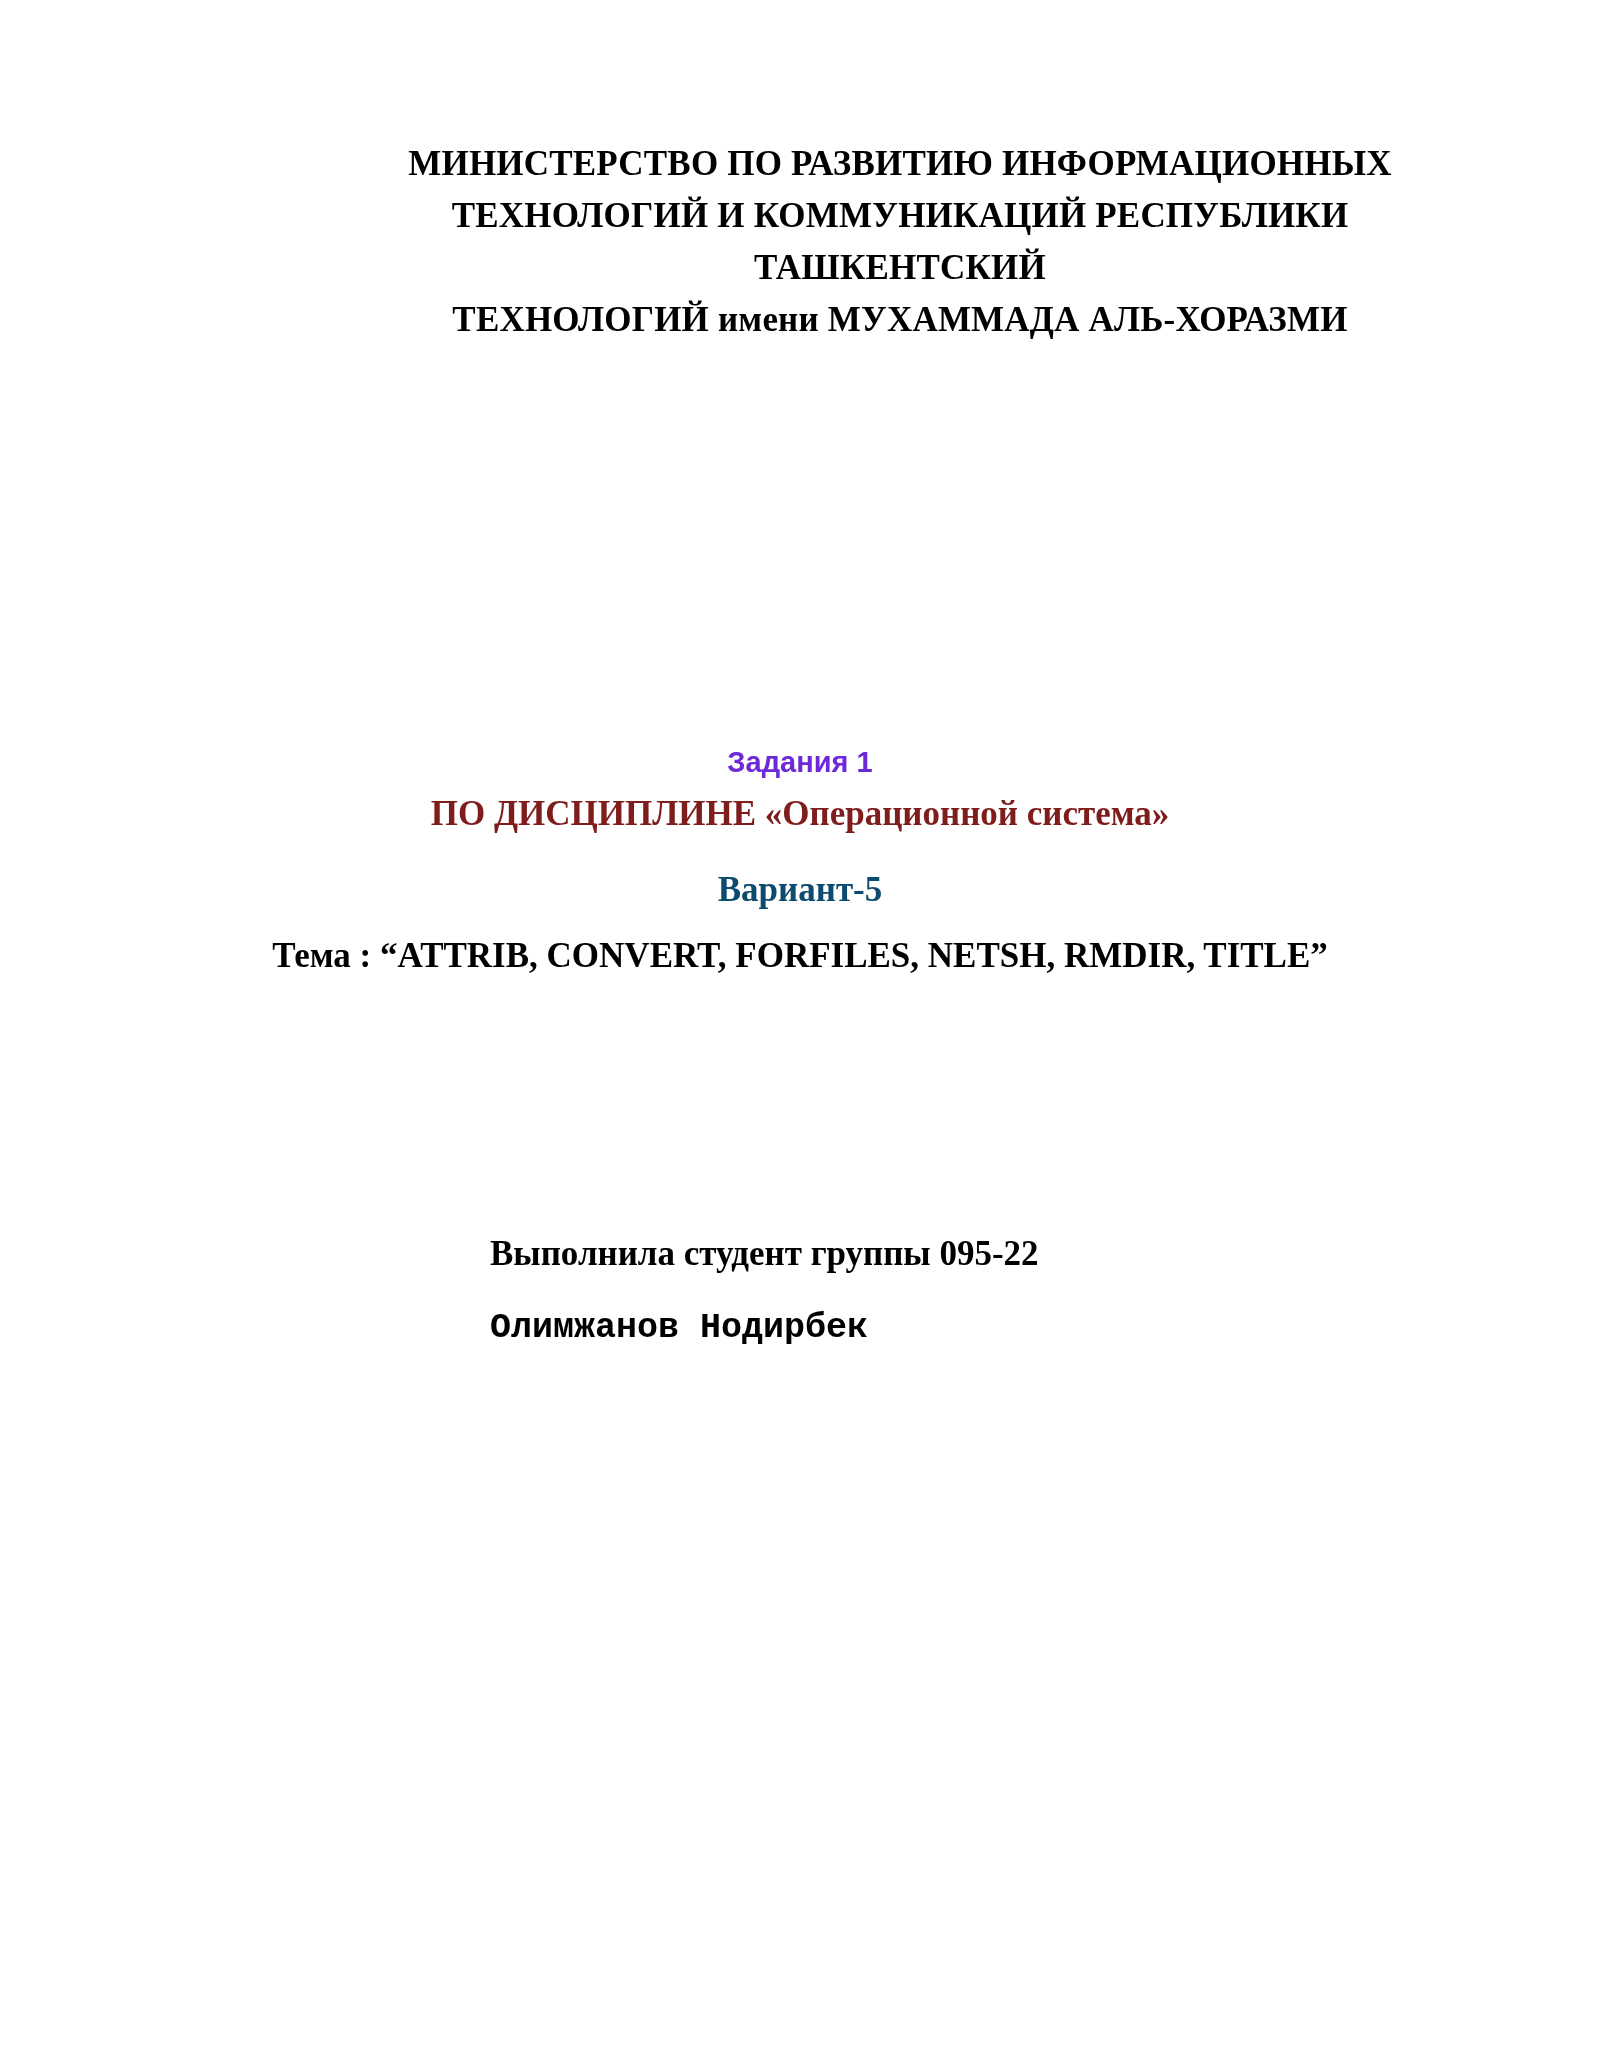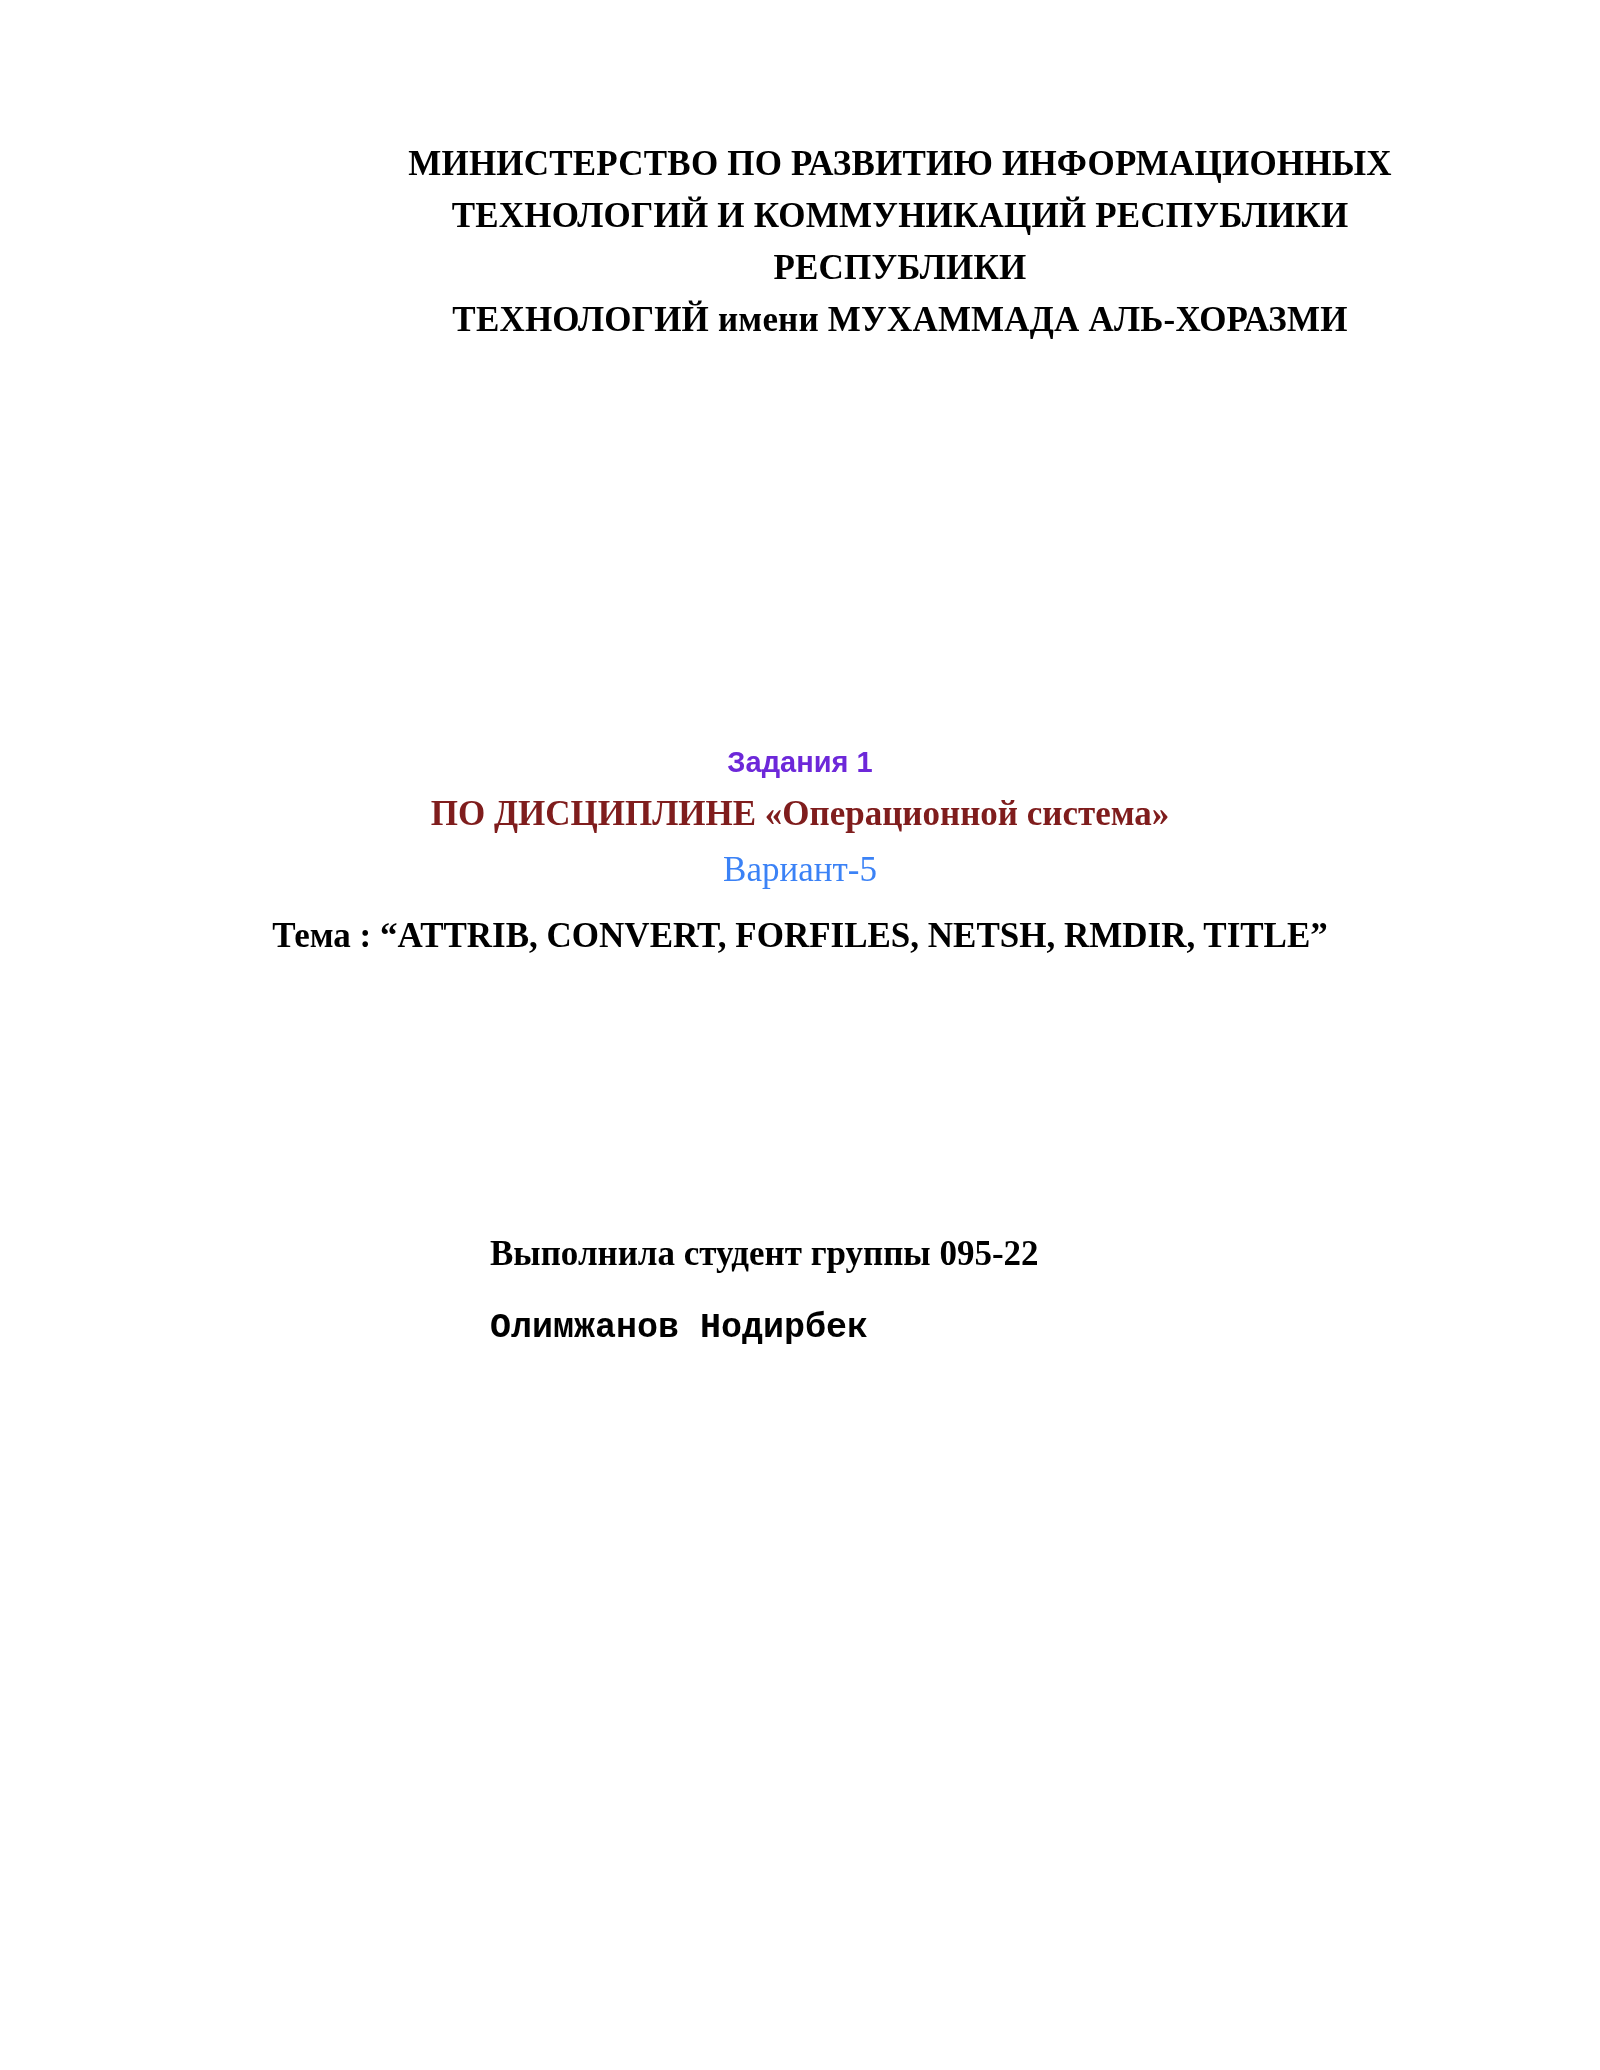--- a/index.html
+++ b/index.html
@@ -60,25 +60,25 @@
     font-family: "Liberation Serif", "DejaVu Serif", serif;
     font-weight: bold;
     font-size: 35px;
     line-height: 44px;
     color: #7f1d1d;
     white-space: nowrap;
   }
 
   .variant-line {
     font-family: "Liberation Serif", "DejaVu Serif", serif;
-    font-weight: normal;
+    font-weight: bold;
     font-size: 35px;
     line-height: 44px;
-    color: #3b82f6;
-    margin-top: 12px;
+    color: #0c4a6e;
+    margin-top: 32px;
     white-space: nowrap;
   }
 
   .topic-line {
     font-family: "Liberation Serif", "DejaVu Serif", serif;
     font-weight: bold;
     font-size: 35px;
     line-height: 44px;
     color: #000000;
     margin-top: 22px;
@@ -109,21 +109,21 @@
   }
 </style>
 </head>
 <body>
 
 <div class="page">
 
   <div class="header-block">
     <div class="header-line">МИНИСТЕРСТВО ПО РАЗВИТИЮ ИНФОРМАЦИОННЫХ</div>
     <div class="header-line">ТЕХНОЛОГИЙ И КОММУНИКАЦИЙ РЕСПУБЛИКИ</div>
-    <div class="header-line">РЕСПУБЛИКИ</div>
+    <div class="header-line">ТАШКЕНТСКИЙ</div>
     <div class="header-line">ТЕХНОЛОГИЙ имени МУХАММАДА АЛЬ-ХОРАЗМИ</div>
   </div>
 
   <div class="assignment-block">
     <div class="task-number">Задания 1</div>
     <div class="discipline-line">ПО ДИСЦИПЛИНЕ «Операционной система»</div>
     <div class="variant-line">Вариант-5</div>
     <div class="topic-line">Тема : “ATTRIB, CONVERT, FORFILES, NETSH, RMDIR, TITLE”</div>
   </div>
 

